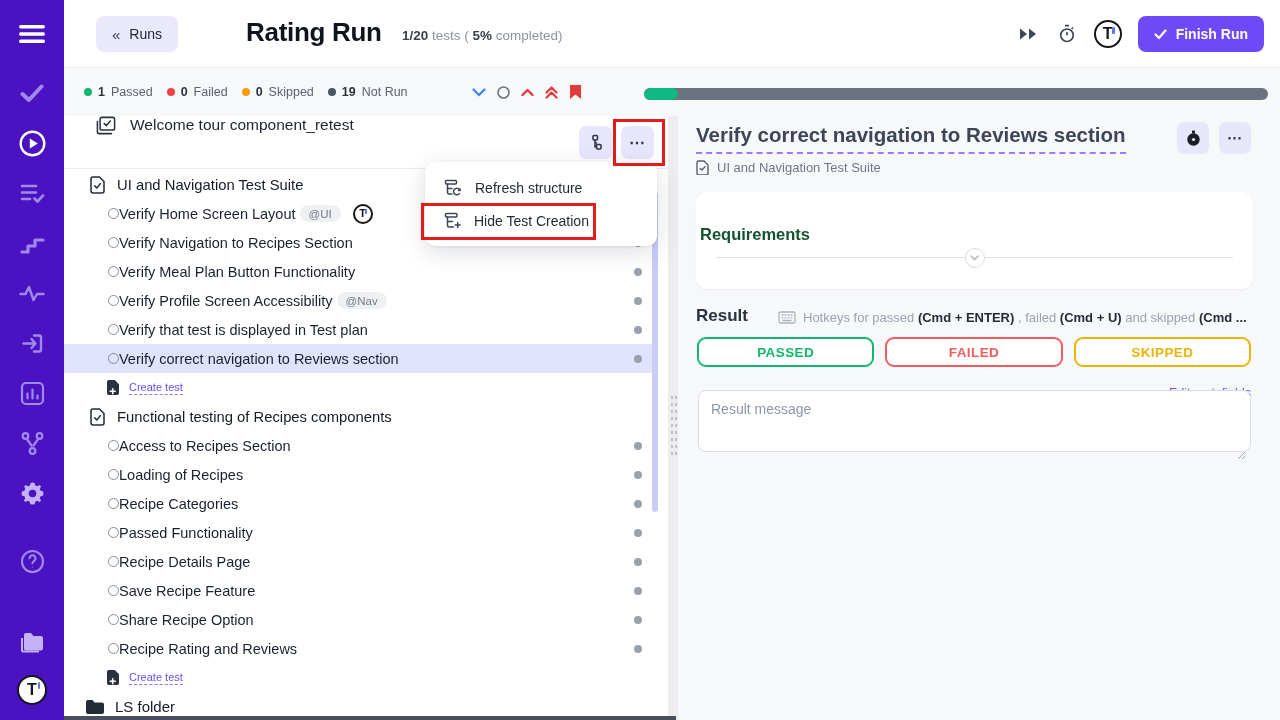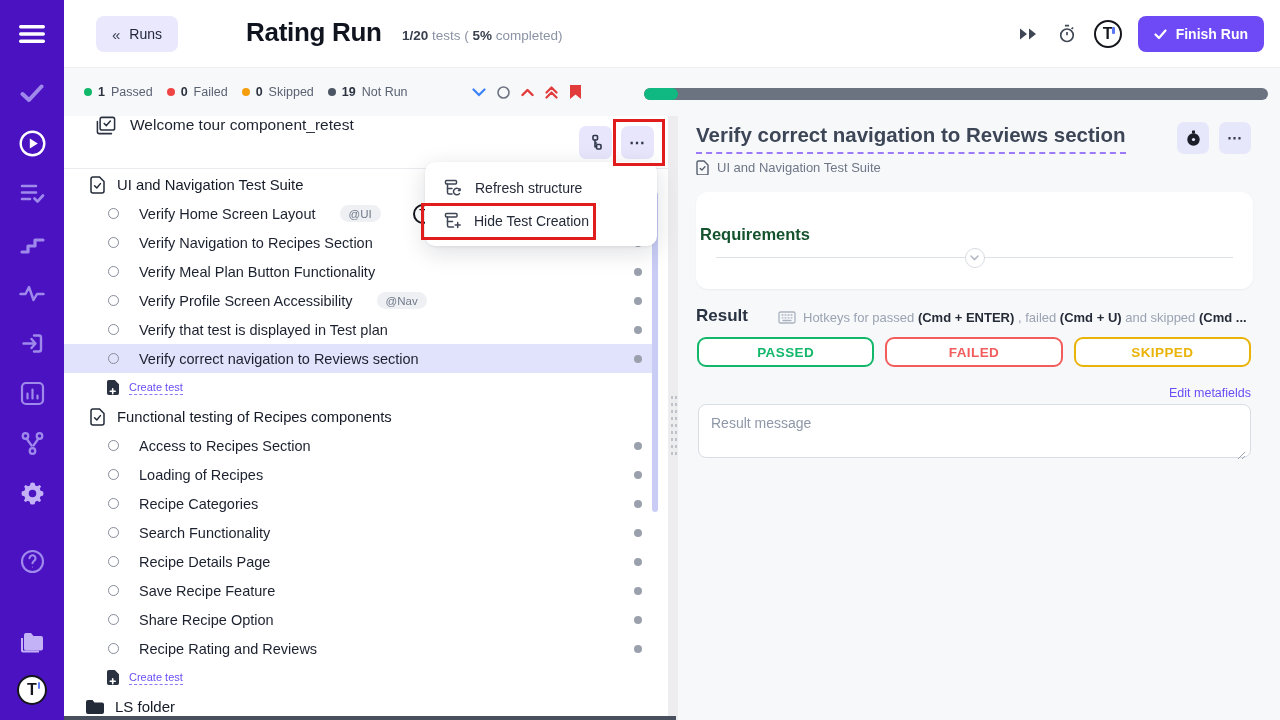--- a/index.html
+++ b/index.html
@@ -45,21 +45,21 @@
   .lp-head{position:relative;height:53px;border-bottom:1px solid #e8eaee;display:flex;}
   .lp-head .licon{margin-left:32px;color:#2a3140}
   .lp-title{margin-left:14px;font-size:15.5px;font-weight:500;color:#1d2330}
   .sq-btn{position:absolute;width:33px;height:33px;top:10px;border:none;border-radius:7px;background:#e7e6fc;color:#30374a;display:flex;align-items:center;justify-content:center;cursor:pointer;font-family:inherit}
   .sq-btn.tree-btn{left:515px}
   .sq-btn.more-btn{left:557px;font-size:16px;font-weight:700;letter-spacing:1px}
   .tree{position:absolute;left:0;top:54px;right:0}
   .row{position:relative;height:29px;display:flex;align-items:center;margin-right:12px;cursor:pointer}
   .row.suite{padding-left:26px;gap:12px;font-weight:400}
   .row.suite .lbl{font-size:14.8px;color:#141a26}
-  .row.test{padding-left:44px;gap:20px}
+  .row.test{padding-left:44px;gap:0}
   .row.test .lbl{font-size:14.5px;color:#1b212e}
   .row.selected{background:#e1e2fc}
   .row .circ{width:11px;height:11px;border:1.6px solid #858d99;border-radius:50%;flex:0 0 auto}
   .row .dot{position:absolute;right:14px;top:50%;margin-top:-4px;width:8px;height:8px;border-radius:50%;background:#9aa1ac}
   .badge{margin-left:4px;background:#eef0f3;color:#707a8a;font-size:11.5px;padding:2.5px 9px;border-radius:10px}
   .minilogo{margin-left:12px;width:20px;height:20px;border-width:2px}
   .minilogo .tch{font-size:11px}
   .minilogo .mark{right:3.5px;top:3.5px;width:2px;height:5px}
   .row.create{padding-left:42px;gap:9px}
   .row.create .lbl{font-size:11px;color:#6b4ef5;border-bottom:1px dashed #8d78f7;padding-bottom:1px}
@@ -95,21 +95,21 @@
   .req-title{position:absolute;left:4px;top:33px;font-size:16.5px;font-weight:700;color:#14532d}
   .req-div{position:absolute;left:20px;right:20px;top:65px;border-top:1px solid #dde1e8}
   .req-chev{position:absolute;left:50%;top:-10px;margin-left:-10px;width:20px;height:20px;background:#fff;border:1px solid #d7dbe2;border-radius:50%;display:flex;align-items:center;justify-content:center;color:#b4bac5;cursor:pointer}
   .res-title{position:absolute;left:18px;top:190px;font-size:17px;font-weight:700;color:#2a3342}
   .hotkeys{position:absolute;left:100px;top:194px;right:28px;font-size:13px;color:#9aa3b2;white-space:nowrap;overflow:hidden;display:flex;align-items:center;gap:7px}
   .hotkeys .kbico{color:#aab2bf;flex:0 0 auto;display:flex}
   .hotkeys b{color:#252b37}
   .res-btns{position:absolute;left:19px;top:221px;right:29px;display:flex;gap:11px}
   .res-btn{flex:1;height:30px;background:#fff;border-width:2px;border-style:solid;border-radius:9px;font-size:13.5px;font-weight:700;letter-spacing:.4px;cursor:pointer;font-family:inherit}
   .meta-link{position:absolute;right:29px;top:270px;font-size:12.5px;color:#6b4ef5;border-bottom:1px dashed #8d78f7;padding-bottom:11px;cursor:pointer}
-  .res-msg{position:absolute;left:20px;top:288px;width:553px;height:54px;border:1px solid #d8dde5;border-radius:8px;padding:10px 12px;font-size:14px;font-family:inherit;color:#2a3342;resize:none;background:#fff}
+  .res-msg{position:absolute;left:20px;top:274px;width:553px;height:62px;border:1px solid #d8dde5;border-radius:8px;padding:10px 12px;font-size:14px;font-family:inherit;color:#2a3342;resize:none;background:#fff}
   .res-msg::placeholder{color:#8e97a8}
   .resize-h{position:absolute;left:559px;top:330px;pointer-events:none;color:#9aa3b2}
 </style>
 </head>
 <body>
 
 <div class="app">
 
   <nav class="sidebar" id="sidebar">
       <div class="sb-item white" style="top:20px">
@@ -401,21 +401,21 @@
           <span class="lbl">Loading of Recipes</span>
           <span class="dot"></span>
         </div>
         <div class="row test ">
           <span class="circ"></span>
           <span class="lbl">Recipe Categories</span>
           <span class="dot"></span>
         </div>
         <div class="row test ">
           <span class="circ"></span>
-          <span class="lbl">Search Functionality</span>
+          <span class="lbl">Passed Functionality</span>
           <span class="dot"></span>
         </div>
         <div class="row test ">
           <span class="circ"></span>
           <span class="lbl">Recipe Details Page</span>
           <span class="dot"></span>
         </div>
         <div class="row test ">
           <span class="circ"></span>
           <span class="lbl">Save Recipe Feature</span>

